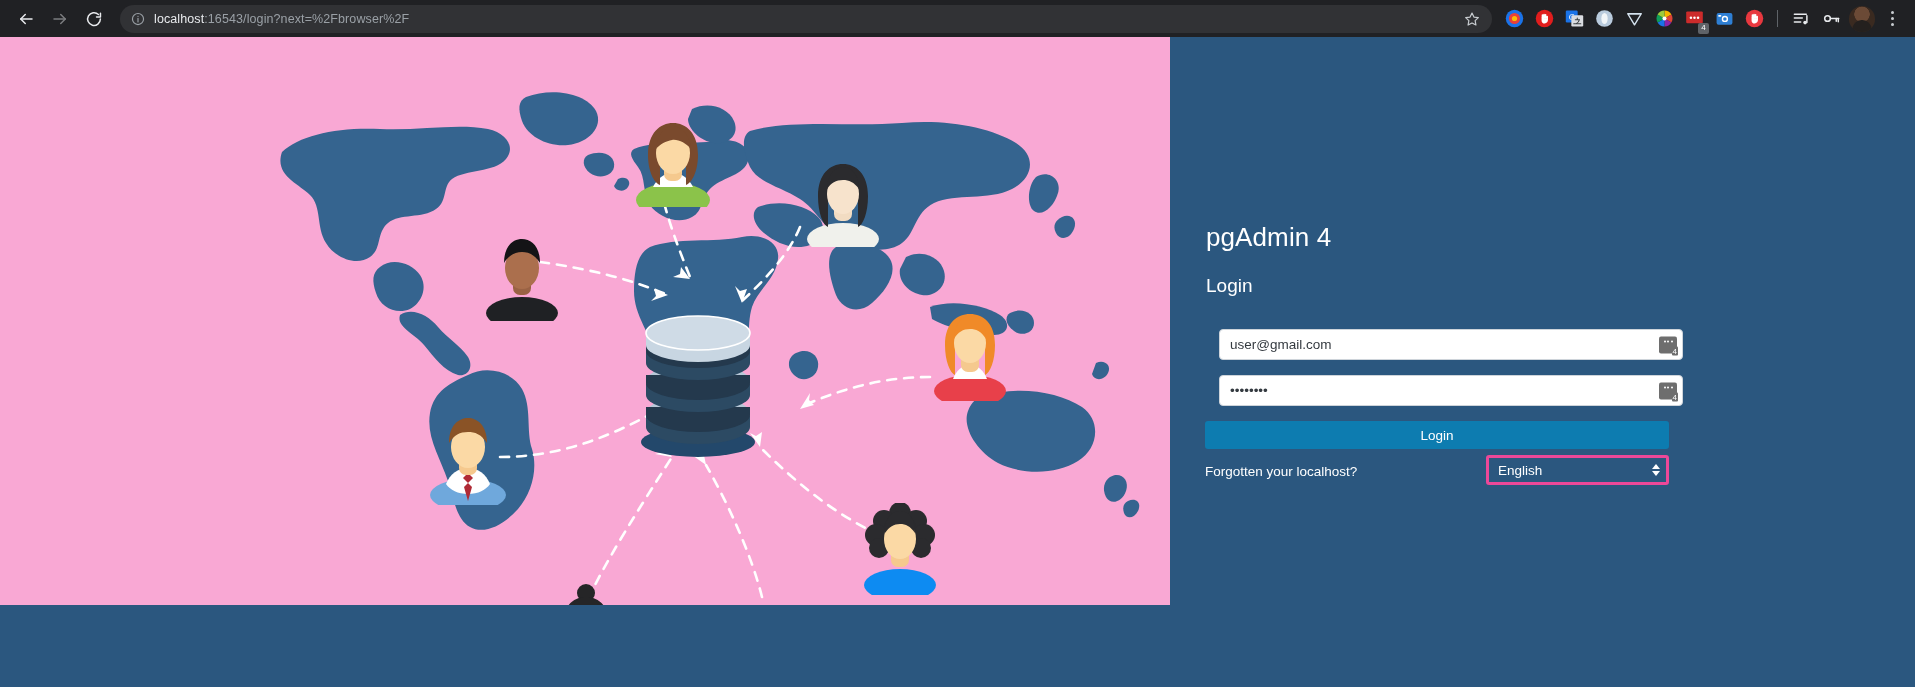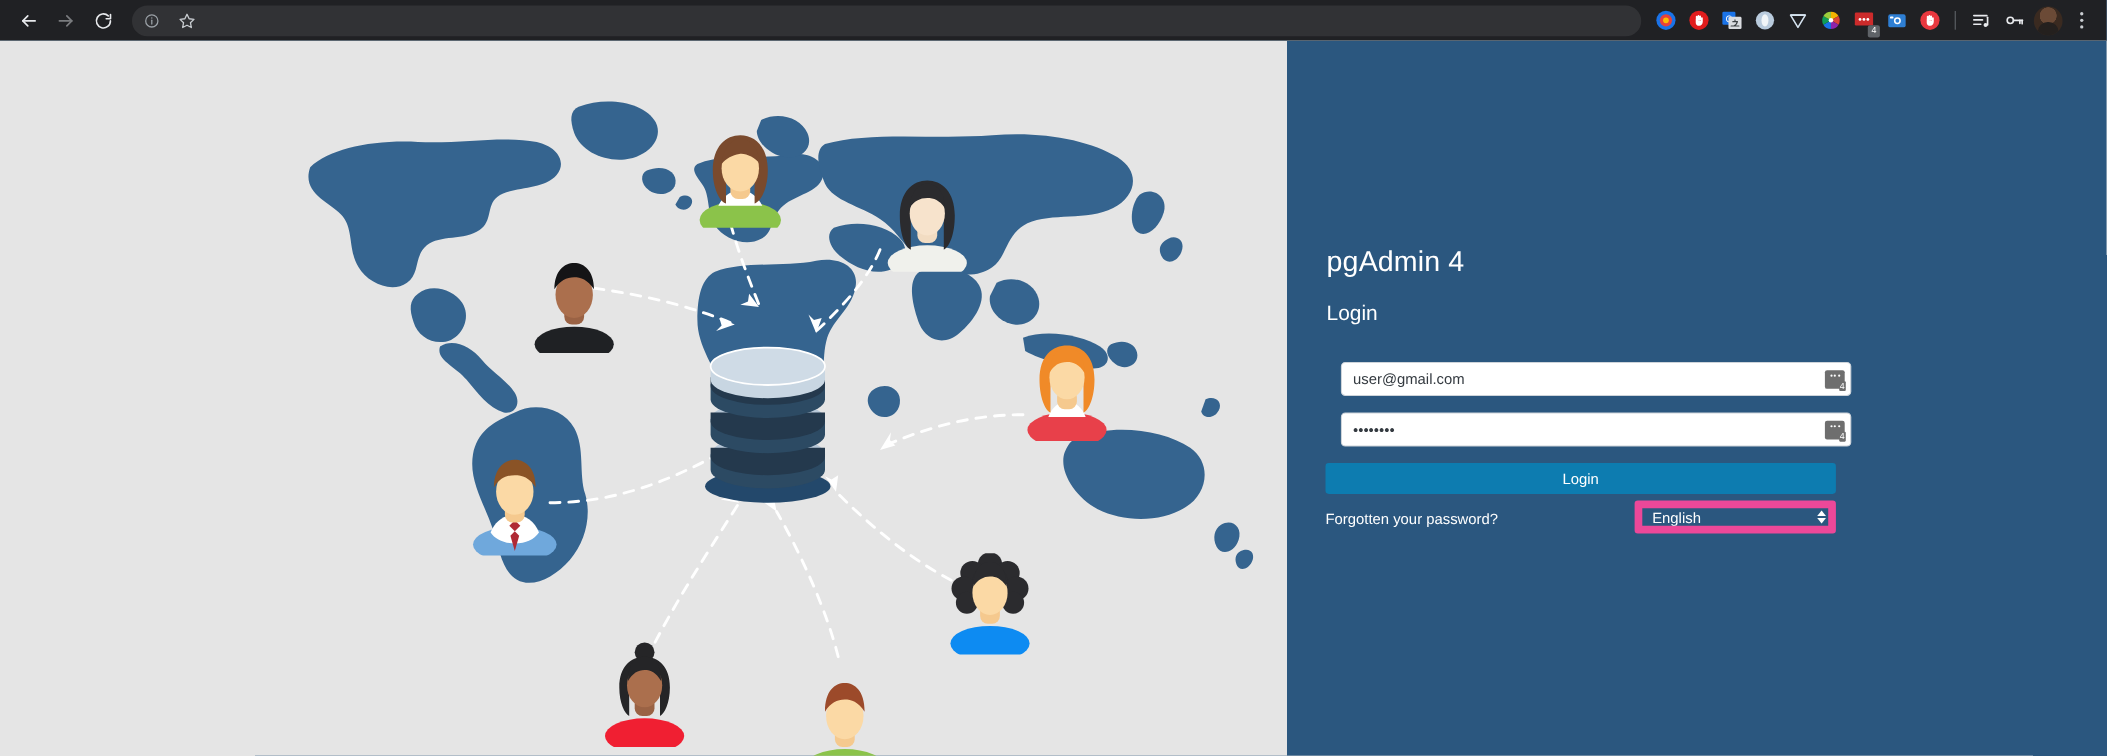--- a/index.html
+++ b/index.html
@@ -112,22 +112,22 @@
   }
   #menu-dots i {
     width: 3px; height: 3px; border-radius: 50%;
     background: #c9cdd1; display: block;
   }
 
   
   #page {
     position: absolute;
     top: 37px; left: 0;
-    width: 1915px; height: 650px;
-    background: #e5e5e5;
+    width: 1915px; height: 568px;
+    background: #f9a8d4;
     overflow: hidden;
     padding-left: 43px;
   }
 
   #illustration {
     position: absolute;
     top: 0; left: 0;
     width: 1170px; height: 650px;
     overflow: hidden;
   }
@@ -227,21 +227,21 @@
     text-decoration: none;
   }
   #lang-select-wrap {
     position: absolute;
     left: 316px; top: 418px;
     width: 183px; height: 30px;
   }
   #lang-select {
     width: 100%; height: 100%;
     background: transparent;
-    border: 7px solid #ec4899;
+    border: 3px solid #ec4899;
     border-radius: 3px;
     color: #ffffff;
     font-size: 13.5px;
     font-family: "Liberation Sans", sans-serif;
     padding: 0 24px 0 9px;
     -webkit-appearance: none;
     appearance: none;
     outline: none;
   }
   #lang-select option { color: #000; }
@@ -298,20 +298,21 @@
   </div>
 
   <div id="omnibox">
     <span id="site-info-icon">
       <svg width="14" height="14" viewBox="0 0 24 24" fill="none" stroke="#9aa0a6" stroke-width="2">
         <circle cx="12" cy="12" r="9.5"></circle>
         <line x1="12" y1="11" x2="12" y2="17" stroke-linecap="round"></line>
         <circle cx="12" cy="7.4" r="1.1" fill="#9aa0a6" stroke="none"></circle>
       </svg>
     </span>
+    <span id="url-text"><span class="host">localhost</span><span>:16543/login?next=%2Fbrowser%2F</span></span>
     <span id="bookmark-star">
       <svg width="16" height="16" viewBox="0 0 24 24" fill="none" stroke="#c9cdd1" stroke-width="1.8" stroke-linejoin="round">
         <polygon points="12 3 14.9 9.1 21.5 9.9 16.7 14.5 17.9 21 12 17.9 6.1 21 7.3 14.5 2.5 9.9 9.1 9.1"></polygon>
       </svg>
     </span>
   </div>
 
   <div class="ext-icon">
     <svg width="19" height="19" viewBox="0 0 24 24">
       <circle cx="12" cy="12" r="11" fill="#1a73e8"></circle>
@@ -643,21 +644,21 @@
             <i></i>
             <i></i>
             <i></i>
           </span>
         <span class="num">4</span>
       </span>
     </div>
 
     <button id="login-button">Login</button>
 
-    <a id="forgot-link" href="#">Forgotten your password?</a>
+    <a id="forgot-link" href="#">Forgotten your localhost?</a>
 
     <div id="lang-select-wrap">
       <select id="lang-select"><option value="English">English</option><option value="Deutsch">Deutsch</option><option value="Español">Español</option><option value="Français">Français</option><option value="Italiano">Italiano</option><option value="日本語">日本語</option><option value="中文">中文</option></select>
       <span id="lang-arrows">
         <i class="up"></i>
           <i class="dn"></i>
       </span>
     </div>
 
   </div>

